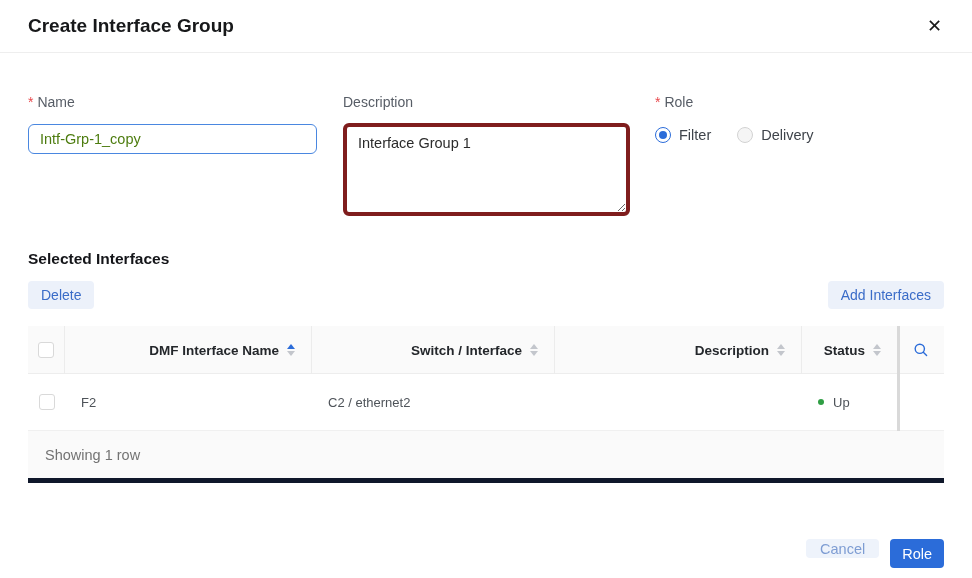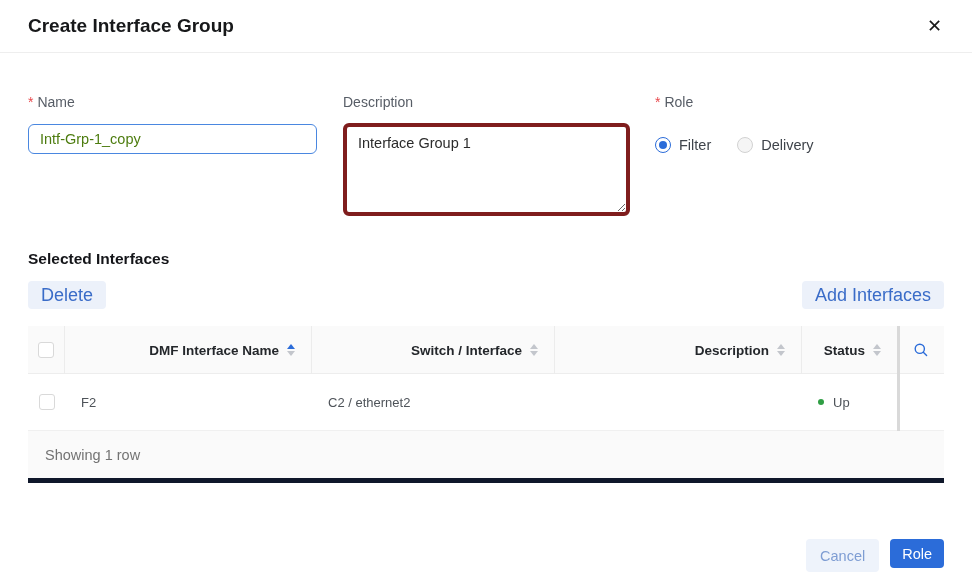--- a/index.html
+++ b/index.html
@@ -52,41 +52,41 @@
     border: 4px solid #7f1d1d;
     border-radius: 6px;
     padding: 8px 11px;
     font-size: 14.5px;
     font-family: "Liberation Sans", sans-serif;
     color: #2b2b2b;
     resize: vertical;
     outline: none;
   }
 
-  .radio-row { display: flex; align-items: center; margin-top: 26px; }
+  .radio-row { display: flex; align-items: center; margin-top: 16px; }
   .radio-opt { display: flex; align-items: center; margin-right: 26px; cursor: pointer; }
   .radio-circle {
     width: 16px; height: 16px; border-radius: 50%;
     border: 1px solid #d2d2d2; background: #f5f5f5;
     display: inline-flex; align-items: center; justify-content: center;
   }
   .radio-circle.checked { border: 1px solid #2b6cd9; background: #fff; }
   .radio-circle.checked::after {
     content: ""; width: 8px; height: 8px; border-radius: 50%; background: #2b6cd9;
   }
   .radio-label { margin-left: 8px; font-size: 14.5px; color: #3f444b; }
 
   
   .section-heading { margin-top: 30px; font-size: 15.5px; font-weight: 700; color: #141519; }
   .table-toolbar { margin-top: 13px; display: flex; justify-content: space-between; align-items: center; }
   .btn-light {
     height: 28px; padding: 0 13px;
     background: #ecf1fa; color: #3a6cc8;
     border: none; border-radius: 4px;
-    font-size: 18px; font-family: "Liberation Sans", sans-serif;
+    font-size: 14px; font-family: "Liberation Sans", sans-serif;
     cursor: pointer;
   }
 
   
   .table { margin-top: 17px; position: relative; width: 916px; }
   .thead { display: flex; height: 48px; background: #fafafa; border-bottom: 1px solid #ededed; }
   .th {
     display: flex; align-items: center; justify-content: flex-end;
     padding: 0 16px; font-size: 13.5px; font-weight: 600; color: #24272b;
     border-right: 1px solid #ececec; height: 48px;
@@ -122,21 +122,21 @@
   .tfoot {
     height: 52px; background: #fafafa;
     border-bottom: 5px solid #0f172a;
     display: flex; align-items: center; padding: 0 17px;
     font-size: 14.5px; color: #737373;
   }
 
   
   .actions { display: flex; justify-content: flex-end; gap: 11px; margin-top: 56px; }
   .btn-cancel {
-    height: 33px; padding: 0 14px;
+    height: 19px; padding: 0 14px;
     background: #eef3fb; color: #7e9dd3;
     border: none; border-radius: 4px; font-size: 14.5px;
     font-family: "Liberation Sans", sans-serif; cursor: pointer; margin-left: 12px;
   }
   .btn-save {
     height: 29px; padding: 0 12px;
     background: #2b6cd9; color: #ffffff;
     border: none; border-radius: 4px; font-size: 14.5px;
     font-family: "Liberation Sans", sans-serif; cursor: pointer;
   }

